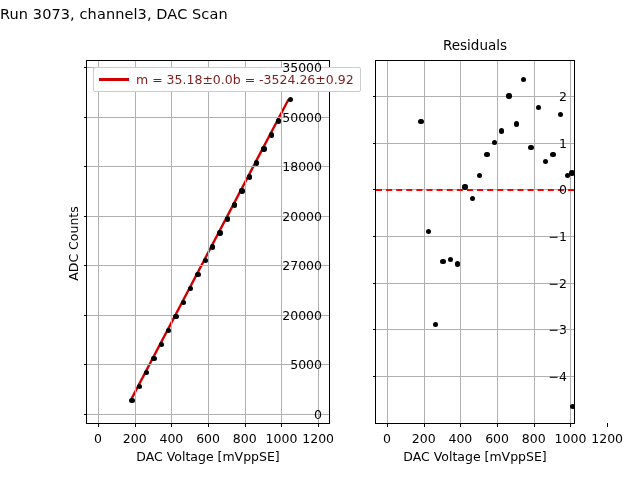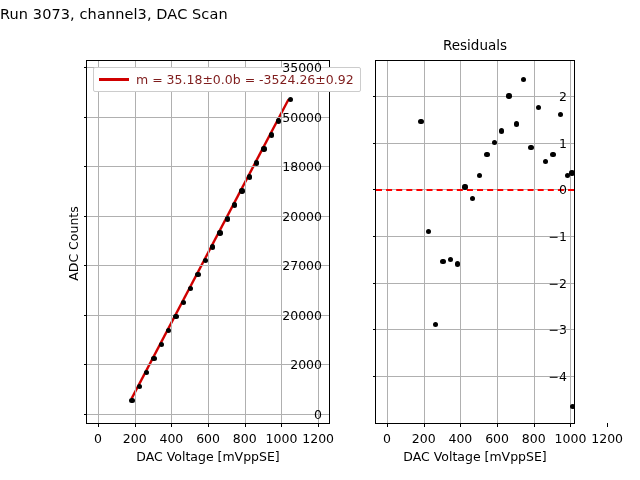--- a/index.html
+++ b/index.html
@@ -239,21 +239,21 @@
       <div class="xticklabel" style="left: 121.083px; top: 370px;">600</div>
       <div class="tick-v" style="left: 157.774px;"></div>
       <div class="xticklabel" style="left: 157.774px; top: 370px;">800</div>
       <div class="tick-v" style="left: 194.466px;"></div>
       <div class="xticklabel" style="left: 194.466px; top: 370px;">1000</div>
       <div class="tick-v" style="left: 231.158px;"></div>
       <div class="xticklabel" style="left: 231.158px; top: 370px;">1200</div>
       <div class="tick-h" style="top: 353.09px;"></div>
       <div class="yticklabel" style="top: 353.09px;">0</div>
       <div class="tick-h" style="top: 303.499px;"></div>
-      <div class="yticklabel" style="top: 303.499px;">2000</div>
+      <div class="yticklabel" style="top: 303.499px;">5000</div>
       <div class="tick-h" style="top: 253.907px;"></div>
       <div class="yticklabel" style="top: 253.907px;">20000</div>
       <div class="tick-h" style="top: 204.316px;"></div>
       <div class="yticklabel" style="top: 204.316px;">27000</div>
       <div class="tick-h" style="top: 154.725px;"></div>
       <div class="yticklabel" style="top: 154.725px; text-align: right;">20000</div>
       <div class="tick-h" style="top: 105.134px;"></div>
       <div class="yticklabel" style="top: 105.134px;">18000</div>
       <div class="tick-h" style="top: 55.5422px;"></div>
       <div class="yticklabel" style="top: 55.5422px;">50000</div>

